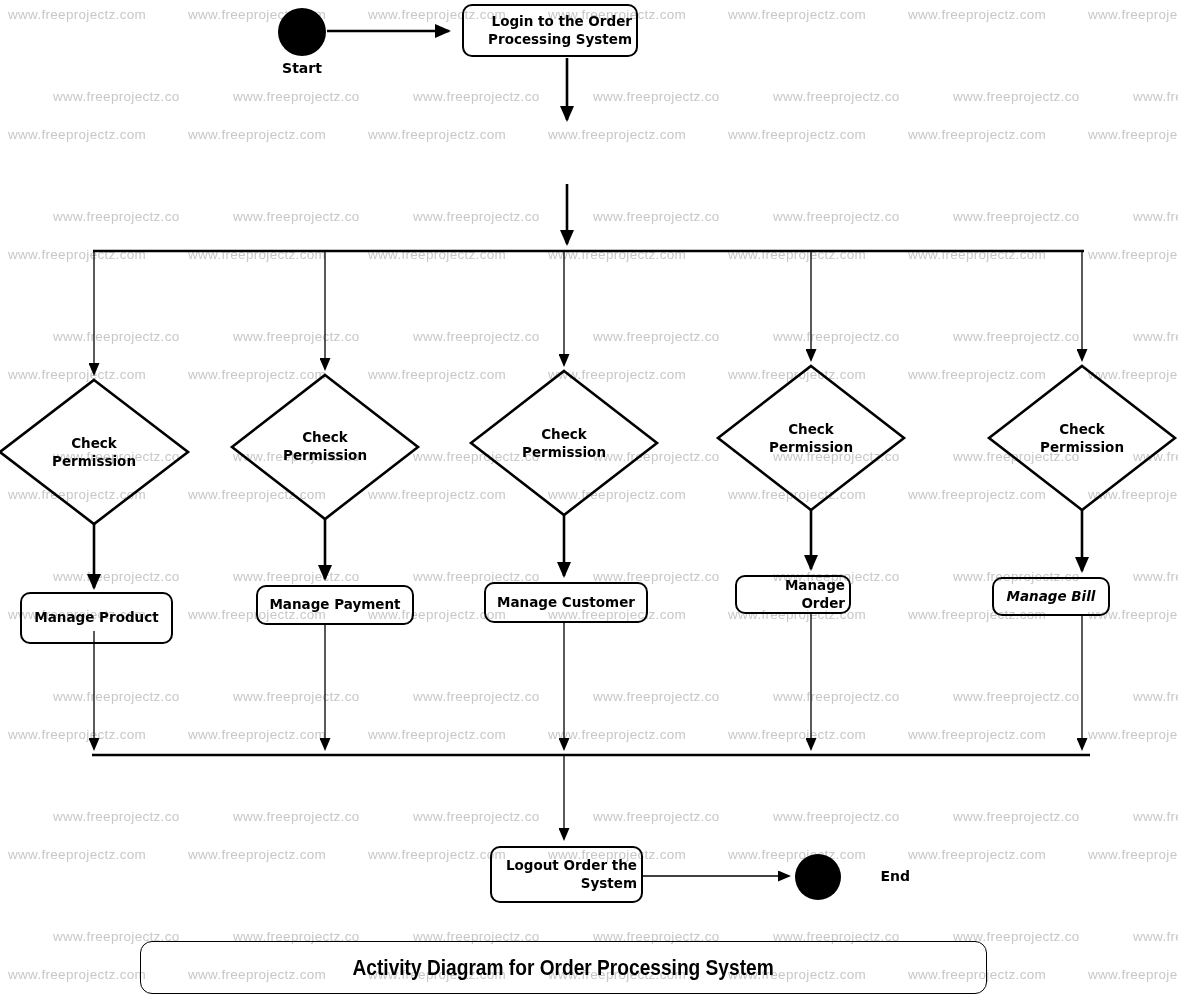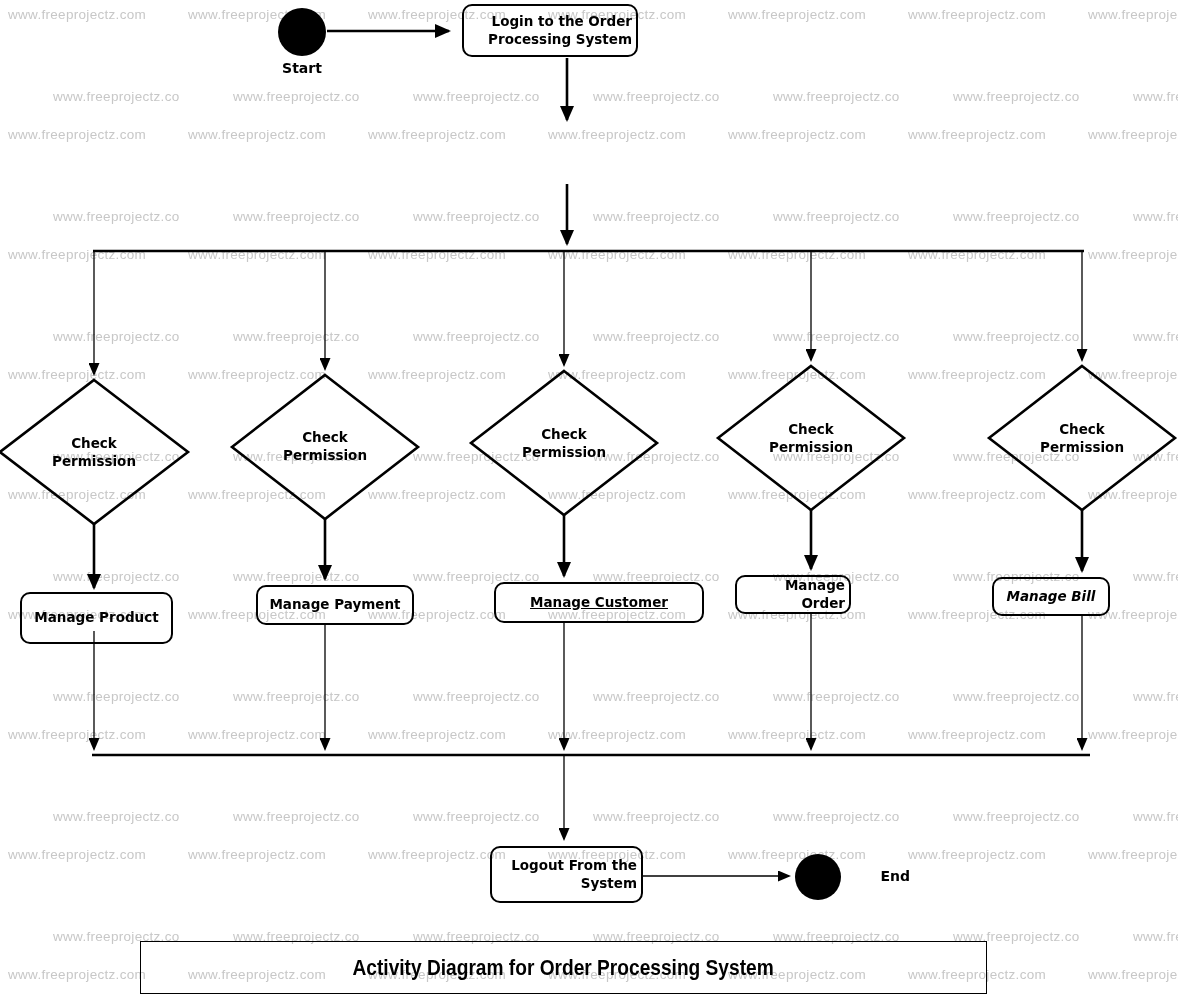--- a/index.html
+++ b/index.html
@@ -47,21 +47,21 @@
     font-size:13.5px;
     color:#000;
     text-align:center;
     line-height:1.35;
     z-index:3;
   }
   #title-box{
     position:absolute;
     left:140px;top:941px;width:845px;height:51px;
     border:1.5px solid #000;
-    border-radius:0;
+    border-radius:12px;
     background:transparent;
     display:flex;align-items:center;justify-content:center;
     z-index:3;
   }
   #title-box .title-text{
     display:inline-block;
     font-family:"Liberation Sans",sans-serif;
     font-weight:bold;
     font-size:22px;
     color:#000;
@@ -140,25 +140,25 @@
 
 
   <div class="diamond-lbl" style="left:34px;top:434px;">Check Permission</div>
   <div class="diamond-lbl" style="left:265px;top:428px;">Check Permission</div>
   <div class="diamond-lbl" style="left:504px;top:425px;">Check Permission</div>
   <div class="diamond-lbl" style="left:751px;top:420px;">Check Permission</div>
   <div class="diamond-lbl" style="left:1022px;top:420px;">Check Permission</div>
 
   <div class="node" style="left:20px;top:592px;width:153px;height:52px;">Manage Product</div>
   <div class="node" style="left:256px;top:585px;width:158px;height:40px;">Manage Payment</div>
-  <div class="node" style="left:494px;top:582px;width:210px;height:41px;text-decoration:underline;">Manage Customer</div>
+  <div class="node" style="left:484px;top:582px;width:164px;height:41px;">Manage Customer</div>
   <div class="node" style="left:735px;top:575px;width:116px;height:39px;">Manage Order</div>
   <div class="node" style="left:992px;top:577px;width:118px;height:39px;font-style:italic;">Manage Bill</div>
 
-  <div class="node" style="left:490px;top:846px;width:153px;height:57px;">Logout From the System</div>
+  <div class="node" style="left:490px;top:846px;width:153px;height:57px;">Logout Order the System</div>
 
   <div class="lbl" style="left:850px;top:868px;width:60px;text-align:right;">End</div>
 
   <div id="title-box">
     <span class="title-text">Activity Diagram for Order Processing System</span>
   </div>
 
 </div>
 
 </body></html>

